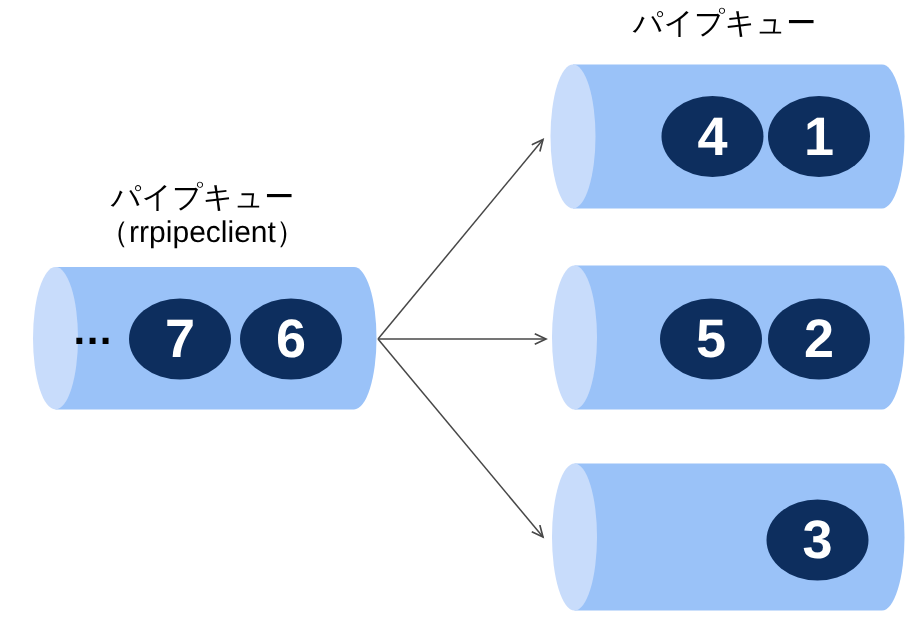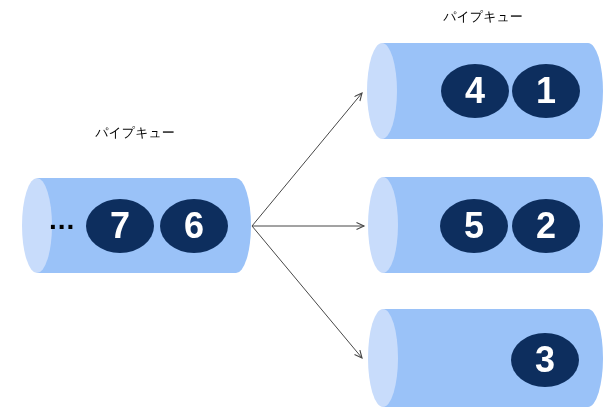--- a/index.html
+++ b/index.html
@@ -7,21 +7,21 @@
     position: relative;
     width: 612px;
     height: 419px;
     background: #ffffff;
     overflow: hidden;
     font-family: "Liberation Sans", "DejaVu Sans", sans-serif;
   }
   .label {
     position: absolute;
     text-align: center;
-    font-size: 13px;
+    font-size: 20px;
     line-height: 23px;
     color: var(--label-text, #000000);
   }
   .source-label { left: 35px; top: 121px; width: 200px; }
   .target-label { left: 383px; top: 5px;  width: 200px; }
   .pipe { position: absolute; }
   .pipe-body {
     position: absolute;
     left: 15px; top: 0; right: 0; bottom: 0;
     background: var(--pipe-body, #9AC2F8);
@@ -66,20 +66,21 @@
         <path d="M0.5,0.5 L8,4 L0.5,7.5" fill="none" stroke="#474747" stroke-width="1.1"></path>
       </marker>
     </defs>
     <line x1="252" y1="226" x2="362" y2="93" stroke="#474747" stroke-width="1" marker-end="url(#arrowhead)"></line>
     <line x1="252" y1="226" x2="364" y2="226" stroke="#474747" stroke-width="1" marker-end="url(#arrowhead)"></line>
     <line x1="252" y1="226" x2="362" y2="358" stroke="#474747" stroke-width="1" marker-end="url(#arrowhead)"></line>
   </svg>
 
   <div class="label source-label">
     <div>パイプキュー</div>
+    <div>（rrpipeclient）</div>
   </div>
   <div class="label target-label">パイプキュー</div>
 
   <div class="pipe" style="left:22px; top:178px; width:229px; height:95px;">
     <div class="pipe-body"></div>
     <div class="pipe-cap"></div>
     <div class="ellipsis">...</div>
     <div class="token" style="left:64px; top:21px;">
       <span>7</span>
     </div>

